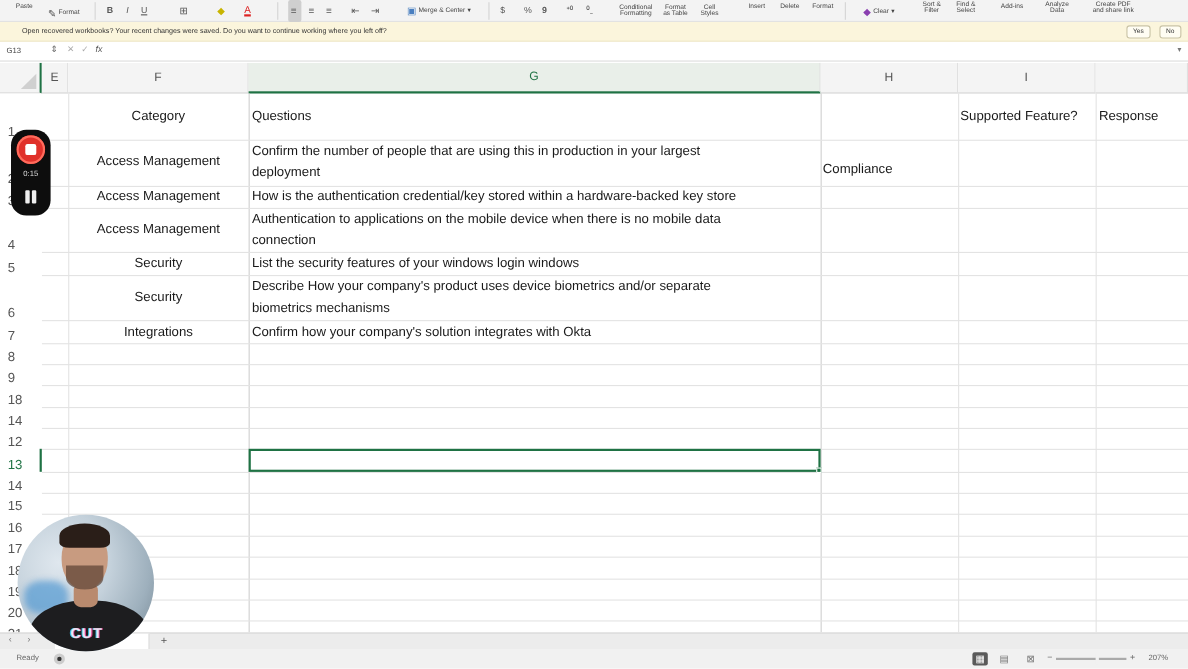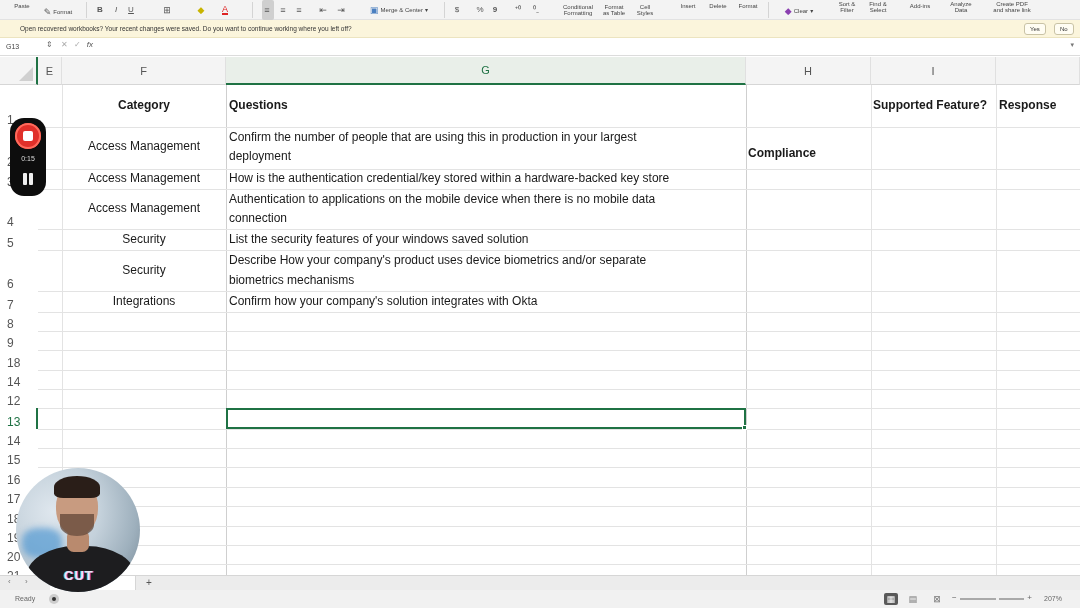--- a/index.html
+++ b/index.html
@@ -36,21 +36,21 @@
   .rowhdr { position: absolute; left: 0; width: 38px; font-size: 12px; color: #555; text-align: left; padding-left: 8px; background: #fff; }
   .rowhdr span { position: absolute; bottom: 0; left: 7px; }
   .rowhdr.active span { color: #1f7244; }
   .rowhdr.active { border-right: 2px solid #1f7244; }
   .hline { position: absolute; left: 38px; width: 1042px; height: 1px; background: #e3e3e3; }
   .vline { position: absolute; top: 28px; width: 1px; height: 490px; background: #e3e3e3; }
   .vline.dark { background: #cfcfcf; }
 
   .cell { position: absolute; font-family: "Liberation Sans", sans-serif; font-size: 12px; color: #1a1a1a; line-height: 19px; overflow: visible; white-space: nowrap; }
   .cell.center { text-align: center; }
-  .cell.bold { font-weight: bold; }
+  .cell.bold { font-weight: normal; }
 
   .selected-cell { position: absolute; left: 226px; top: 351px; width: 520px; height: 21px; border: 2px solid #1f7244; }
   .sel-handle { position: absolute; right: -3px; bottom: -3px; width: 5px; height: 5px; background: #1f7244; border: 1px solid #fff; }
 
   
   .tabsbar { position: absolute; left: 0; top: 575px; width: 1080px; height: 15px; background: #ececec; border-top: 1px solid #d6d6d6; font-size: 8px; color: #777; }
   .tab-nav { position: absolute; left: 8px; top: 1px; letter-spacing: 6px; }
   .sheet-tab { position: absolute; left: 50px; top: 0; width: 86px; height: 14px; background: #fff; border-right: 1px solid #d6d6d6; font-size: 7px; color: #1f7244; text-align: center; line-height: 14px; }
   .add-sheet { position: absolute; left: 142px; top: 0; width: 14px; height: 14px; text-align: center; line-height: 14px; font-size: 10px; color: #555; }
 
@@ -325,21 +325,21 @@
     <div class="cell" style="left:229px;top:90px;">deployment</div>
 
     <div class="cell center" style="left:62px;top:112px;width:164px;">Access Management</div>
     <div class="cell" style="left:229px;top:112px;">How is the authentication credential/key stored within a hardware-backed key store</div>
 
     <div class="cell center" style="left:62px;top:142px;width:164px;">Access Management</div>
     <div class="cell" style="left:229px;top:133px;">Authentication to applications on the mobile device when there is no mobile data</div>
     <div class="cell" style="left:229px;top:152px;">connection</div>
 
     <div class="cell center" style="left:62px;top:173px;width:164px;">Security</div>
-    <div class="cell" style="left:229px;top:173px;">List the security features of your windows saved solution</div>
+    <div class="cell" style="left:229px;top:173px;">List the security features of your windows login windows</div>
 
     <div class="cell center" style="left:62px;top:204px;width:164px;">Security</div>
     <div class="cell" style="left:229px;top:194px;">Describe How your company's product uses device biometrics and/or separate</div>
     <div class="cell" style="left:229px;top:214px;">biometrics mechanisms</div>
 
     <div class="cell" style="left:229px;top:235px;">Confirm how your company's solution integrates with Okta</div>
     <div class="cell center" style="left:62px;top:235px;width:164px;">Integrations</div>
 
     <div class="selected-cell">
         <div class="sel-handle"></div>

